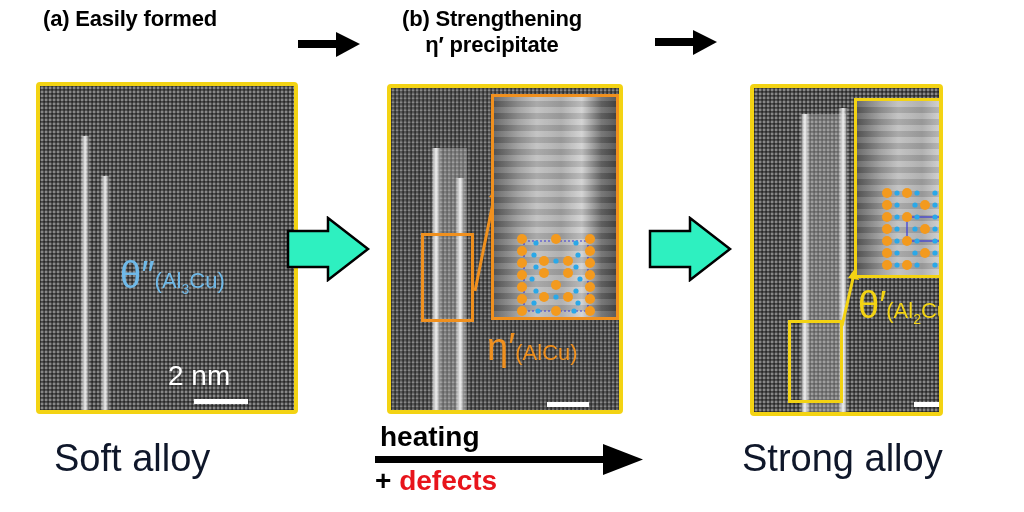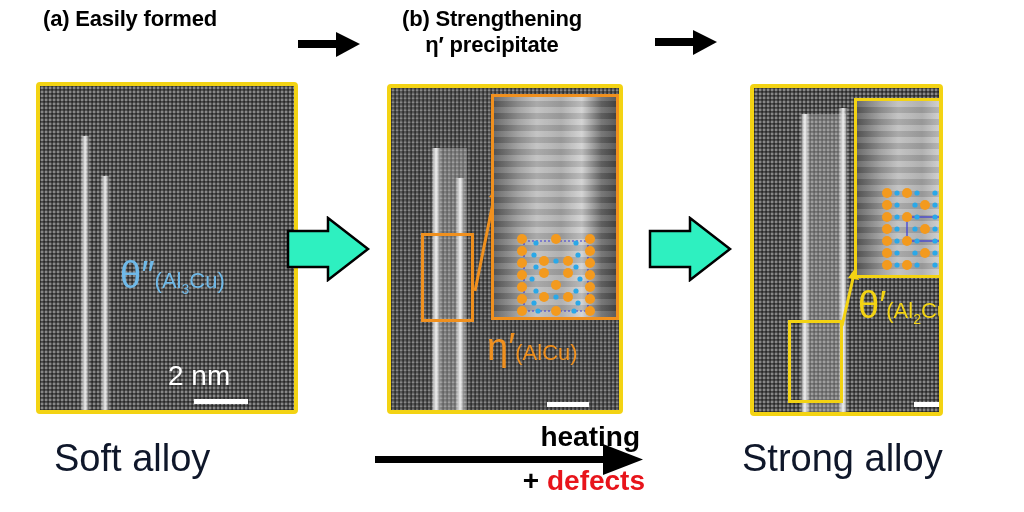--- a/index.html
+++ b/index.html
@@ -33,21 +33,21 @@
   .scalebar { position:absolute; height:5px; background:#ffffff; }
   .scale-label { position:absolute; color:#ffffff; font-size:28px; line-height:36px; }
 
   .phase-label { position:absolute; white-space:nowrap; }
   .phase-label .sym { font-size:38px; line-height:38px; }
   .phase-label .form { font-size:22px; }
   .phase-label sub { font-size:14px; vertical-align:-6px; }
 
   .big-arrow { position:absolute; }
   .bottom-label { position:absolute; font-size:38px; line-height:40px; color:#0f172a; white-space:nowrap; }
-  .process { position:absolute; font-weight:bold; font-size:28px; line-height:30px; text-align:right; }
+  .process { position:absolute; font-weight:bold; font-size:28px; line-height:30px; text-align:left; }
   .process .red { color:#e8141b; }
 </style>
 </head>
 <body>
 
 <div class="title" style="left:0px; top:6px; width:260px;">
   <span class="l1">(a) Easily formed</span>
 </div>
 <div class="title" style="left:372px; top:6px; width:240px; font-weight:bold;">
   <span class="l1">(b) Strengthening</span>
@@ -212,16 +212,16 @@
 </div>
 
 <div class="bottom-label" style="left:54px; top:438px;">Soft alloy</div>
 <div class="bottom-label" style="left:742px; top:438px;">Strong alloy</div>
 
 <div class="process" style="left:380px; top:422px; width:260px;">heating</div>
 <svg style="position:absolute; left:375px; top:442px;" width="270" height="36">
   <rect x="0" y="14" width="230" height="7" fill="#000"></rect>
   <polygon points="228,2 268,17.5 228,33" fill="#000"></polygon>
 </svg>
-<div class="process" style="left:385px; top:466px; width:260px;">
+<div class="process" style="left:375px; top:466px; width:260px;">
   <span>+</span>
   <span class="red">defects</span>
 </div>
 
 </body></html>

